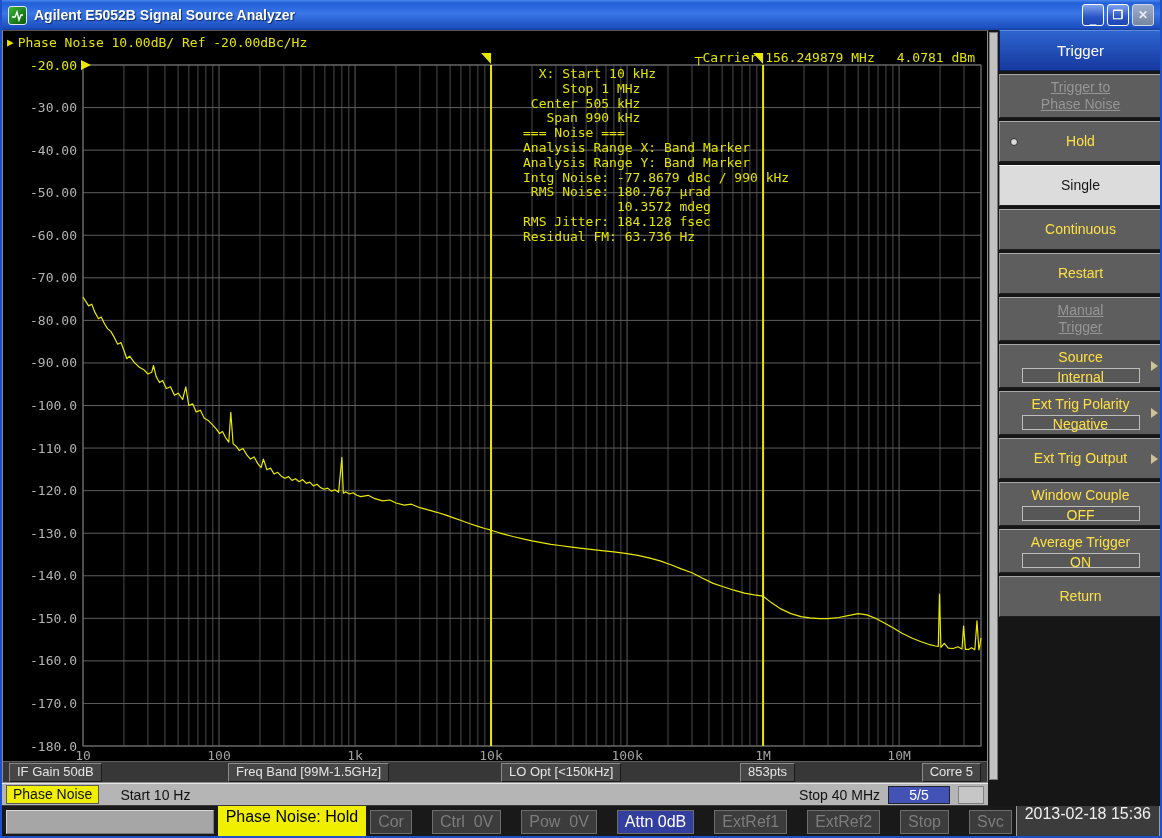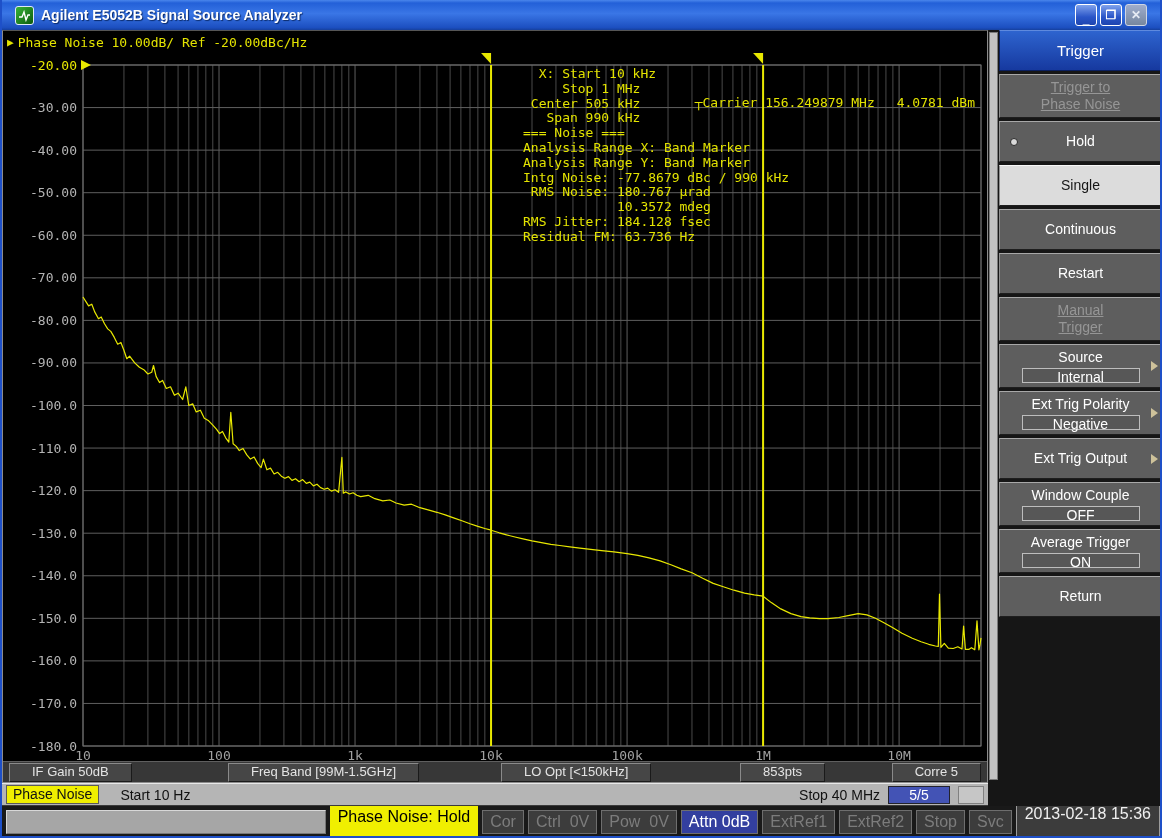--- a/index.html
+++ b/index.html
@@ -6,48 +6,48 @@
   html,body { background:#000; }
   #app {
     position:relative; width:1162px; height:838px; overflow:hidden;
     background:#000; font-family:"Liberation Sans", sans-serif;
     border-left:2px solid #1e50c8; border-right:2px solid #1e50c8; border-bottom:2px solid #1e50c8;
   }
   
   .titlebar {
     position:absolute; top:0; left:0; width:100%; height:30px;
     background:linear-gradient(180deg,#4a86ec 0%,#2360d8 10%,#3a76e6 45%,#1c4fc0 92%,#16409e 100%);
-    display:flex; align-items:center; padding:0 13px; gap:7px;
+    display:flex; align-items:center; padding:0 6px; gap:7px;
   }
   .app-icon { width:19px; height:19px; border-radius:3px; border:1px solid #dfe8f8;
     background:linear-gradient(135deg,#39b339,#0c5b0c); display:flex; align-items:center; justify-content:center; }
   .titlebar .title { color:#fff; font-weight:bold; font-size:14px; text-shadow:1px 1px 1px #0a2a6a; flex:1; }
   .winbtns { display:flex; gap:3px; }
   .winbtn { width:22px; height:22px; border-radius:3px; border:1px solid #fff;
     background:linear-gradient(180deg,#7fa2ec,#2a55c8 60%,#1e45b0); color:#fff;
     font-size:12px; display:flex; align-items:center; justify-content:center; font-weight:bold; }
   .winbtn.min span { transform:translateY(4px); }
   .winbtn.close { background:linear-gradient(180deg,#9eaccc,#76879f); border-color:#cfd6e4; color:#e6ebf4; }
   
   .plot-panel {
     position:absolute; top:30px; left:0; width:986px; height:753px;
     background:#000; border:1px solid #8c8c8c; border-top:1px solid #555;
   }
   .trace-bar { position:absolute; top:2px; left:4px; height:18px;
     font-family:"DejaVu Sans Mono", monospace; font-size:13px; color:#e3e300; display:flex; gap:4px; align-items:center; z-index:5; }
   .trace-bar .tri { font-size:11px; }
   #plotsvg { position:absolute; top:0; left:0; z-index:1; }
   .carrier-line { position:absolute; top:19px; right:12px; z-index:5;
-    font-family:"DejaVu Sans Mono", monospace; font-size:13px; color:#e3e300; white-space:pre;margin-top:45px; }
+    font-family:"DejaVu Sans Mono", monospace; font-size:13px; color:#e3e300; white-space:pre; }
   .carrier-line .pow { margin-left:22px; }
   .noise-info { position:absolute; top:36px; left:520px; z-index:5;
     font-family:"DejaVu Sans Mono", monospace; font-size:13px; line-height:14.8px; color:#e3e300; white-space:pre; }
   .settings-strip { position:absolute; left:0; bottom:0; width:100%; height:21px;
     background:#373737; border-top:1px solid #5f5f5f; z-index:5; }
-  .set-box { position:absolute; top:1px; height:19px; line-height:16px; padding:0 22px;
+  .set-box { position:absolute; top:1px; height:19px; line-height:16px; padding:0 7px;
     background:#464646; color:#e4e4e4; font-size:13px;
     border:1px solid; border-color:#8a8a8a #1a1a1a #1a1a1a #8a8a8a; white-space:nowrap;text-align:center; }
   
   .range-bar { position:absolute; top:783px; left:0; width:986px; height:23px;
     background:#b5b5b5; border-top:1px solid #e8e8e8; border-bottom:1px solid #3a3a3a;
     display:flex; align-items:center; font-size:14px; color:#111; }
   .pn-tab { background:#f0ef00; border:1px solid #5a5a5a; padding:0 6px; margin-left:4px; height:19px; line-height:17px; }
   .start-label { margin-left:21px; }
   .range-right { margin-left:auto; display:flex; align-items:center; gap:8px; margin-right:4px; }
   .count-badge { background:#4353b5; color:#fff; width:62px; text-align:center; height:18px; line-height:17px;
@@ -67,21 +67,21 @@
   
   .sidebar { position:absolute; top:30px; left:986px; width:176px; height:776px; background:#161616; }
   .vstrip { position:absolute; top:2px; left:1px; width:9px; height:748px; background:#c2c2c2;
     border:1px solid #7a7a7a; }
   .menu { position:absolute; top:0; left:11px; width:163px; }
   .menu-header { height:41px; background:linear-gradient(180deg,#2e64cf,#16399f);
     color:#fff; font-size:15px; display:flex; align-items:center; justify-content:center;
     border:1px solid #0a1f5e; border-top-color:#5f8ade; }
   .side-btn { position:relative; margin-top:3px; min-height:41px; background:#5e5e5e;
     border:1px solid #1e1e1e; border-top-color:#a8a8a8; border-left-color:#8f8f8f;
-    color:#ffffff; font-size:14px; display:flex; flex-direction:column;
+    color:#fde047; font-size:14px; display:flex; flex-direction:column;
     align-items:center; justify-content:center; text-align:center; white-space:pre-line; line-height:17px; }
   .side-btn.disabled { color:#969696;text-decoration:underline; }
   .side-btn.active { background:#dcdcdc; color:#161616; border-top-color:#f8f8f8; }
   .side-btn .bullet { position:absolute; left:10px; top:50%; margin-top:-4px; width:8px; height:8px;
     border-radius:50%; background:#d9d9d9; border:1px solid #2a2a2a; }
   .side-btn .value-box { margin-top:2px; border:1px solid #bdbdbd; background:#575757;
     padding:0 10px; min-width:118px; height:15px; line-height:17px; font-size:14px; }
   .side-btn .arrow { position:absolute; right:3px; top:50%; margin-top:-5px; width:0; height:0;
     border-left:7px solid #cec29a; border-top:5px solid transparent; border-bottom:5px solid transparent; }
 </style>
@@ -251,21 +251,21 @@
     <span class="range-right">
       <span>Stop 40 MHz</span>
       <span class="count-badge">5/5</span>
       <span class="mini-box"></span>
     </span>
   </div>
 
   <div class="status-bar">
     <div class="msg-panel"></div>
     <div class="hold-badge">Phase Noise: Hold</div>
-    <div id="status-items" style="display:flex;gap:4px;">
+    <div id="status-items" style="display:flex;gap:20px;">
         <div class="status-item">Cor</div>
         <div class="status-item">Ctrl  0V</div>
         <div class="status-item">Pow  0V</div>
         <div class="status-item active">Attn 0dB</div>
         <div class="status-item">ExtRef1</div>
         <div class="status-item">ExtRef2</div>
         <div class="status-item">Stop</div>
         <div class="status-item">Svc</div>
       </div>
     <div class="datetime">2013-02-18 15:36</div>

